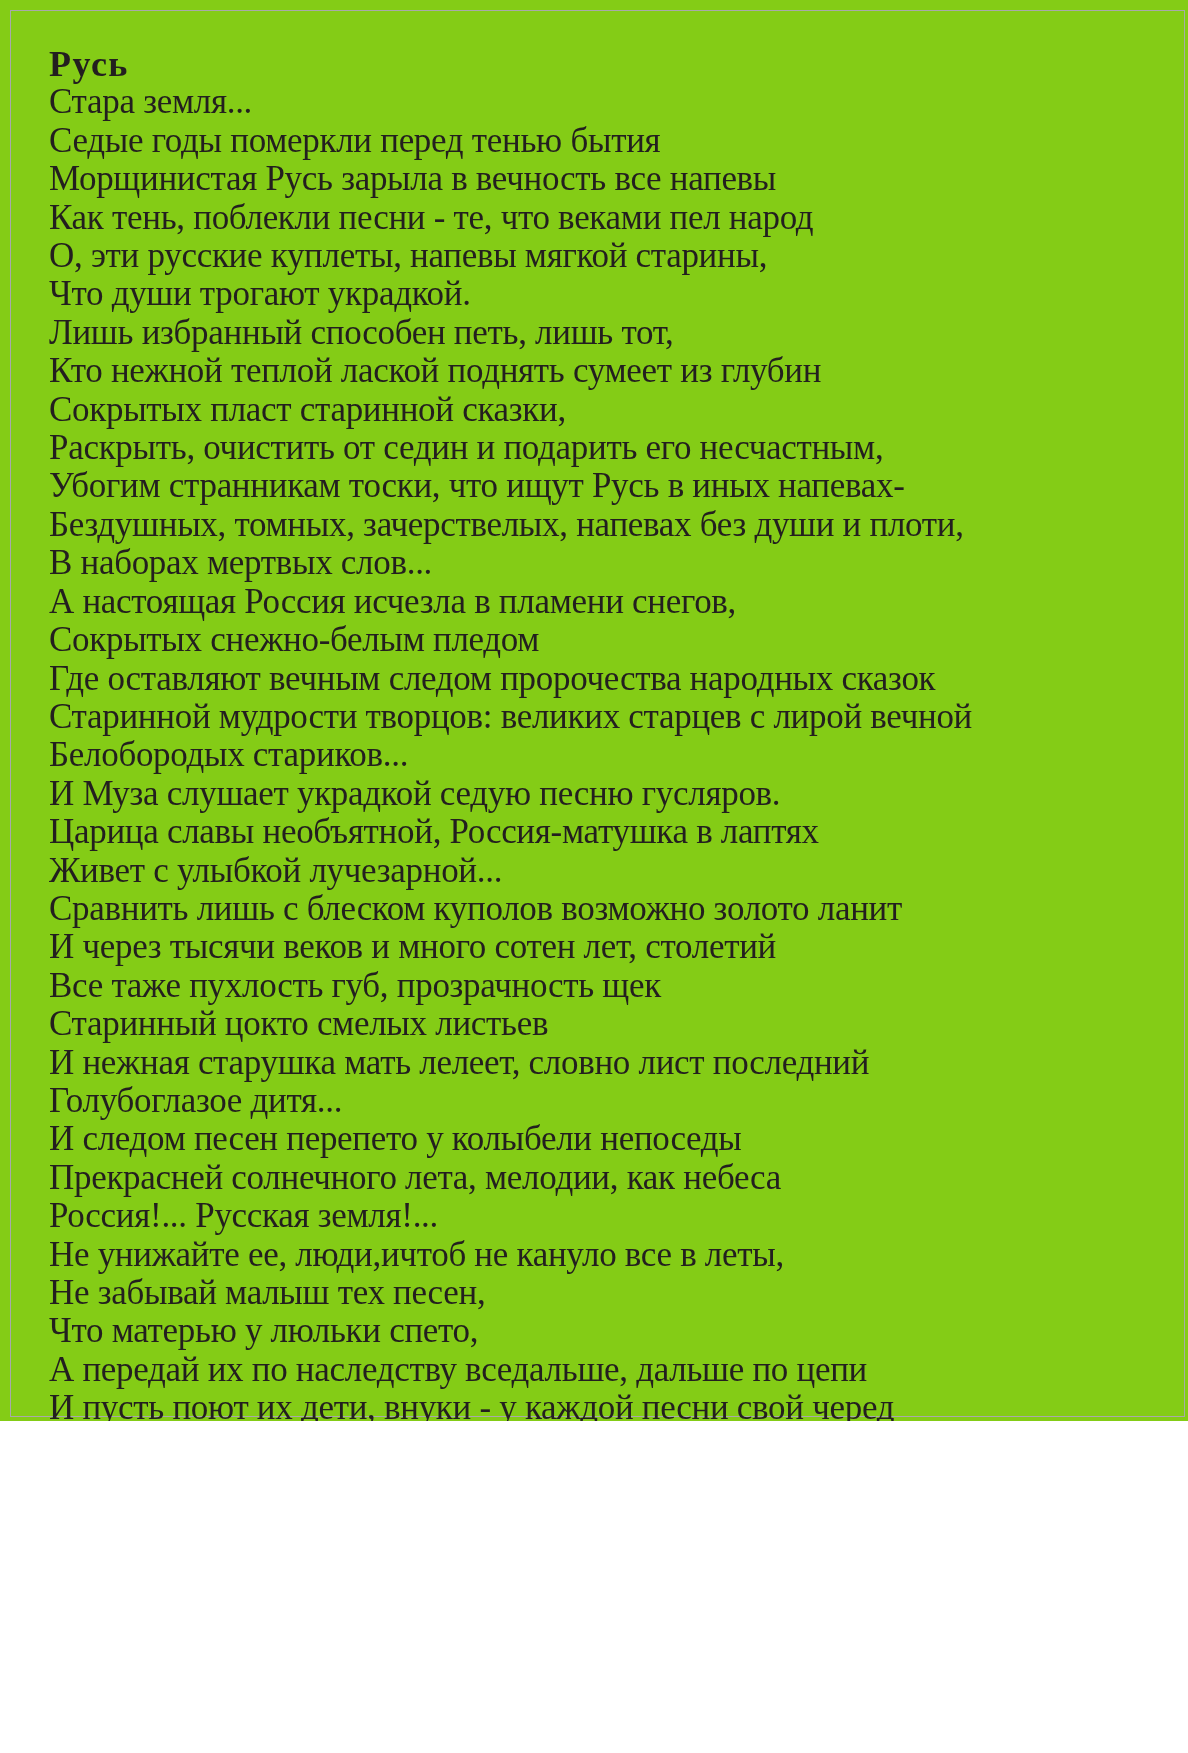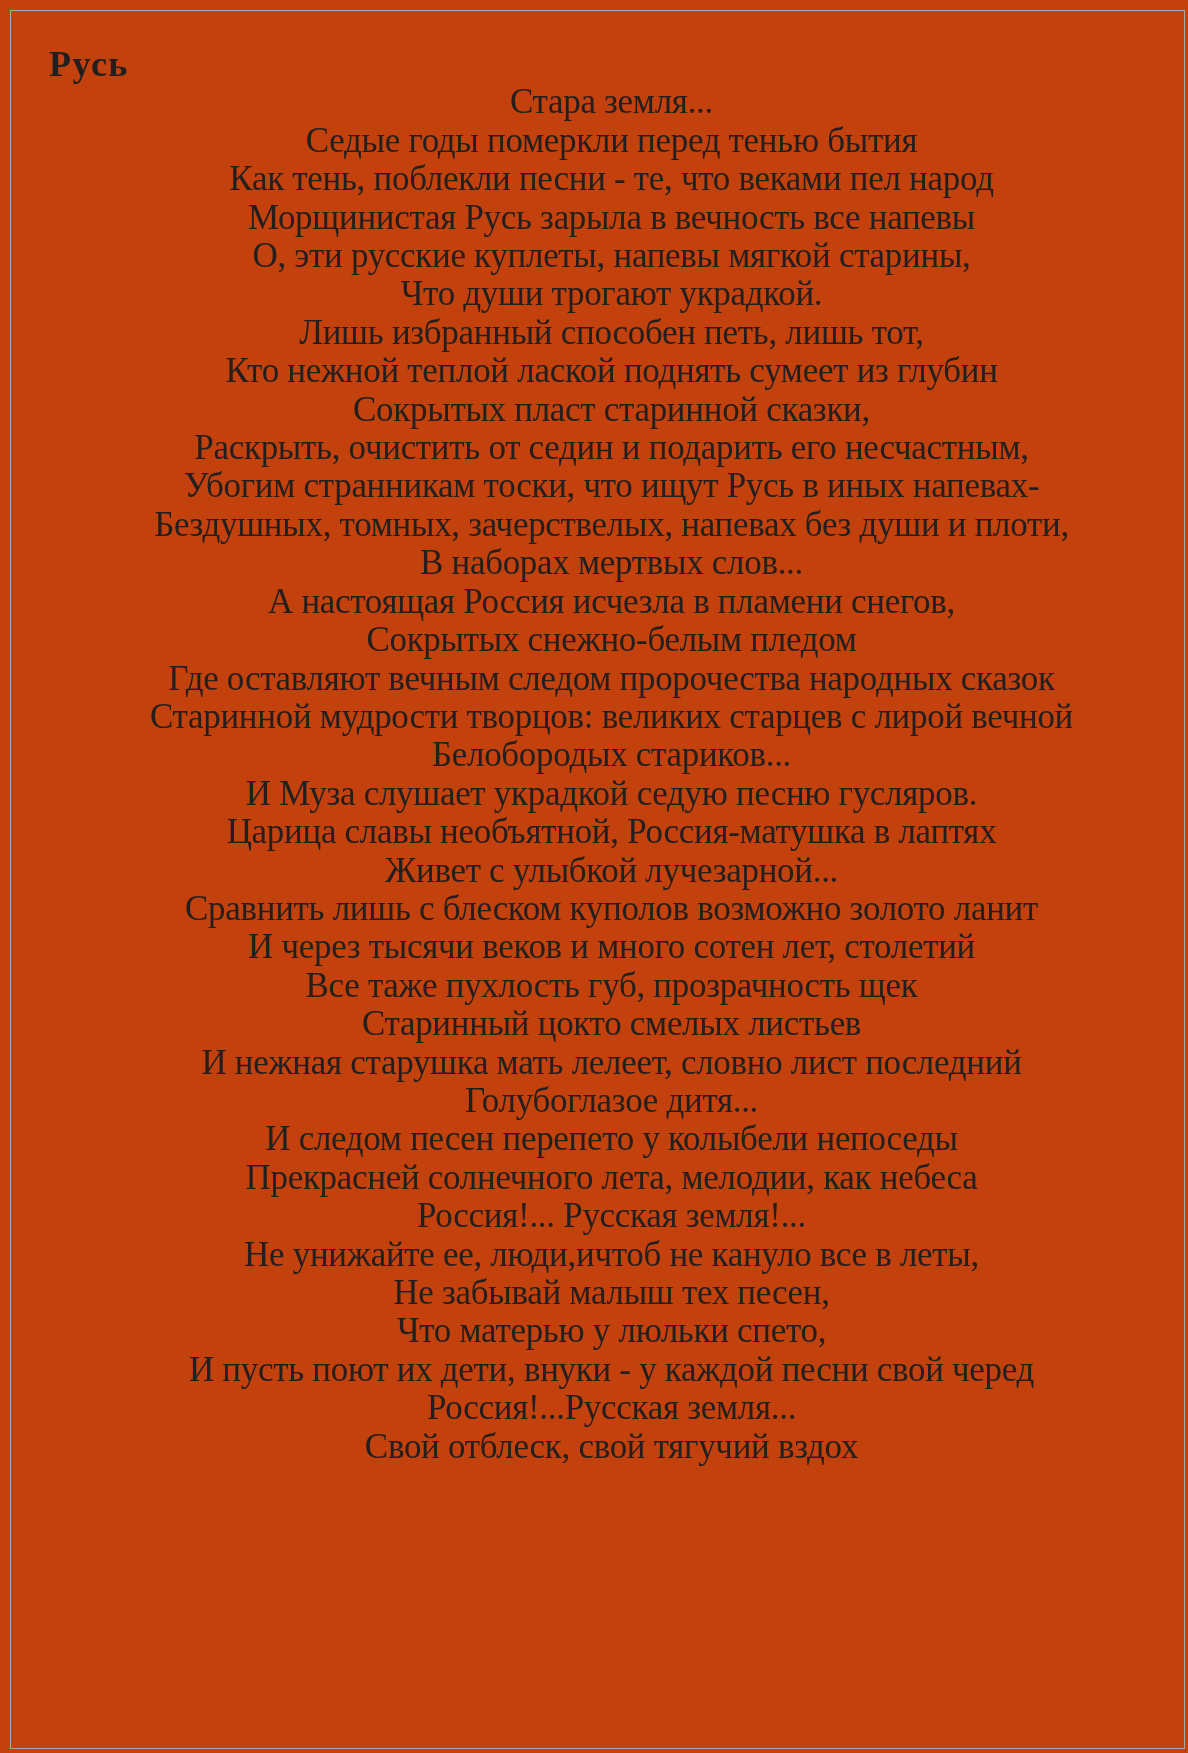--- a/index.html
+++ b/index.html
@@ -3,22 +3,22 @@
 <meta charset="utf-8">
 <style>
   html, body {
     margin: 0;
     padding: 0;
     background: #ffffff;
   }
   .page {
     position: relative;
     width: 1188px;
-    height: 1753px;
-    background: #c2410c;
+    height: 1421px;
+    background: #84cc16;
     overflow: hidden;
     font-family: "Liberation Serif", "DejaVu Serif", serif;
   }
   .frame {
     position: absolute;
     top: 10px;
     left: 10px;
     right: 3px;
     bottom: 4px;
     border: 1px solid #a9a9a9;
@@ -38,35 +38,34 @@
     letter-spacing: 1.5px;
     color: #231f1f;
     white-space: nowrap;
   }
   .line {
     font-size: 35px;
     line-height: 38.4px;
     color: #231f1f;
     white-space: nowrap;
     letter-spacing: -0.3px;
-    text-align: center;
   }
 </style>
 </head>
 <body>
 
 <div class="page">
   <div class="frame">
     <div class="content">
       <h1 class="title">Русь</h1>
       <div>
           <div class="line">Стара земля...</div>
           <div class="line">Седые годы померкли перед тенью бытия</div>
+          <div class="line">Морщинистая Русь зарыла в вечность все напевы</div>
           <div class="line">Как тень, поблекли песни - те, что веками пел народ</div>
-          <div class="line">Морщинистая Русь зарыла в вечность все напевы</div>
           <div class="line">О, эти русские куплеты, напевы мягкой старины,</div>
           <div class="line">Что души трогают украдкой.</div>
           <div class="line">Лишь избранный способен петь, лишь тот,</div>
           <div class="line">Кто нежной теплой лаской поднять сумеет из глубин</div>
           <div class="line">Сокрытых пласт старинной сказки,</div>
           <div class="line">Раскрыть, очистить от седин и подарить его несчастным,</div>
           <div class="line">Убогим странникам тоски, что ищут Русь в иных напевах-</div>
           <div class="line">Бездушных, томных, зачерствелых, напевах без души и плоти,</div>
           <div class="line">В наборах мертвых слов...</div>
           <div class="line">А настоящая Россия исчезла в пламени снегов,</div>
@@ -82,19 +81,20 @@
           <div class="line">Все таже пухлость губ, прозрачность щек</div>
           <div class="line">Старинный цокто смелых листьев</div>
           <div class="line">И нежная старушка мать лелеет, словно лист последний</div>
           <div class="line">Голубоглазое дитя...</div>
           <div class="line">И следом песен перепето у колыбели непоседы</div>
           <div class="line">Прекрасней солнечного лета, мелодии, как небеса</div>
           <div class="line">Россия!... Русская земля!...</div>
           <div class="line">Не унижайте ее, люди,ичтоб не кануло все в леты,</div>
           <div class="line">Не забывай малыш тех песен,</div>
           <div class="line">Что матерью у люльки спето,</div>
+          <div class="line">А передай их по наследству вседальше, дальше по цепи</div>
           <div class="line">И пусть поют их дети, внуки - у каждой песни свой черед</div>
           <div class="line">Россия!...Русская земля...</div>
           <div class="line">Свой отблеск, свой тягучий вздох</div>
         </div>
     </div>
   </div>
 </div>
 
 </body></html>

